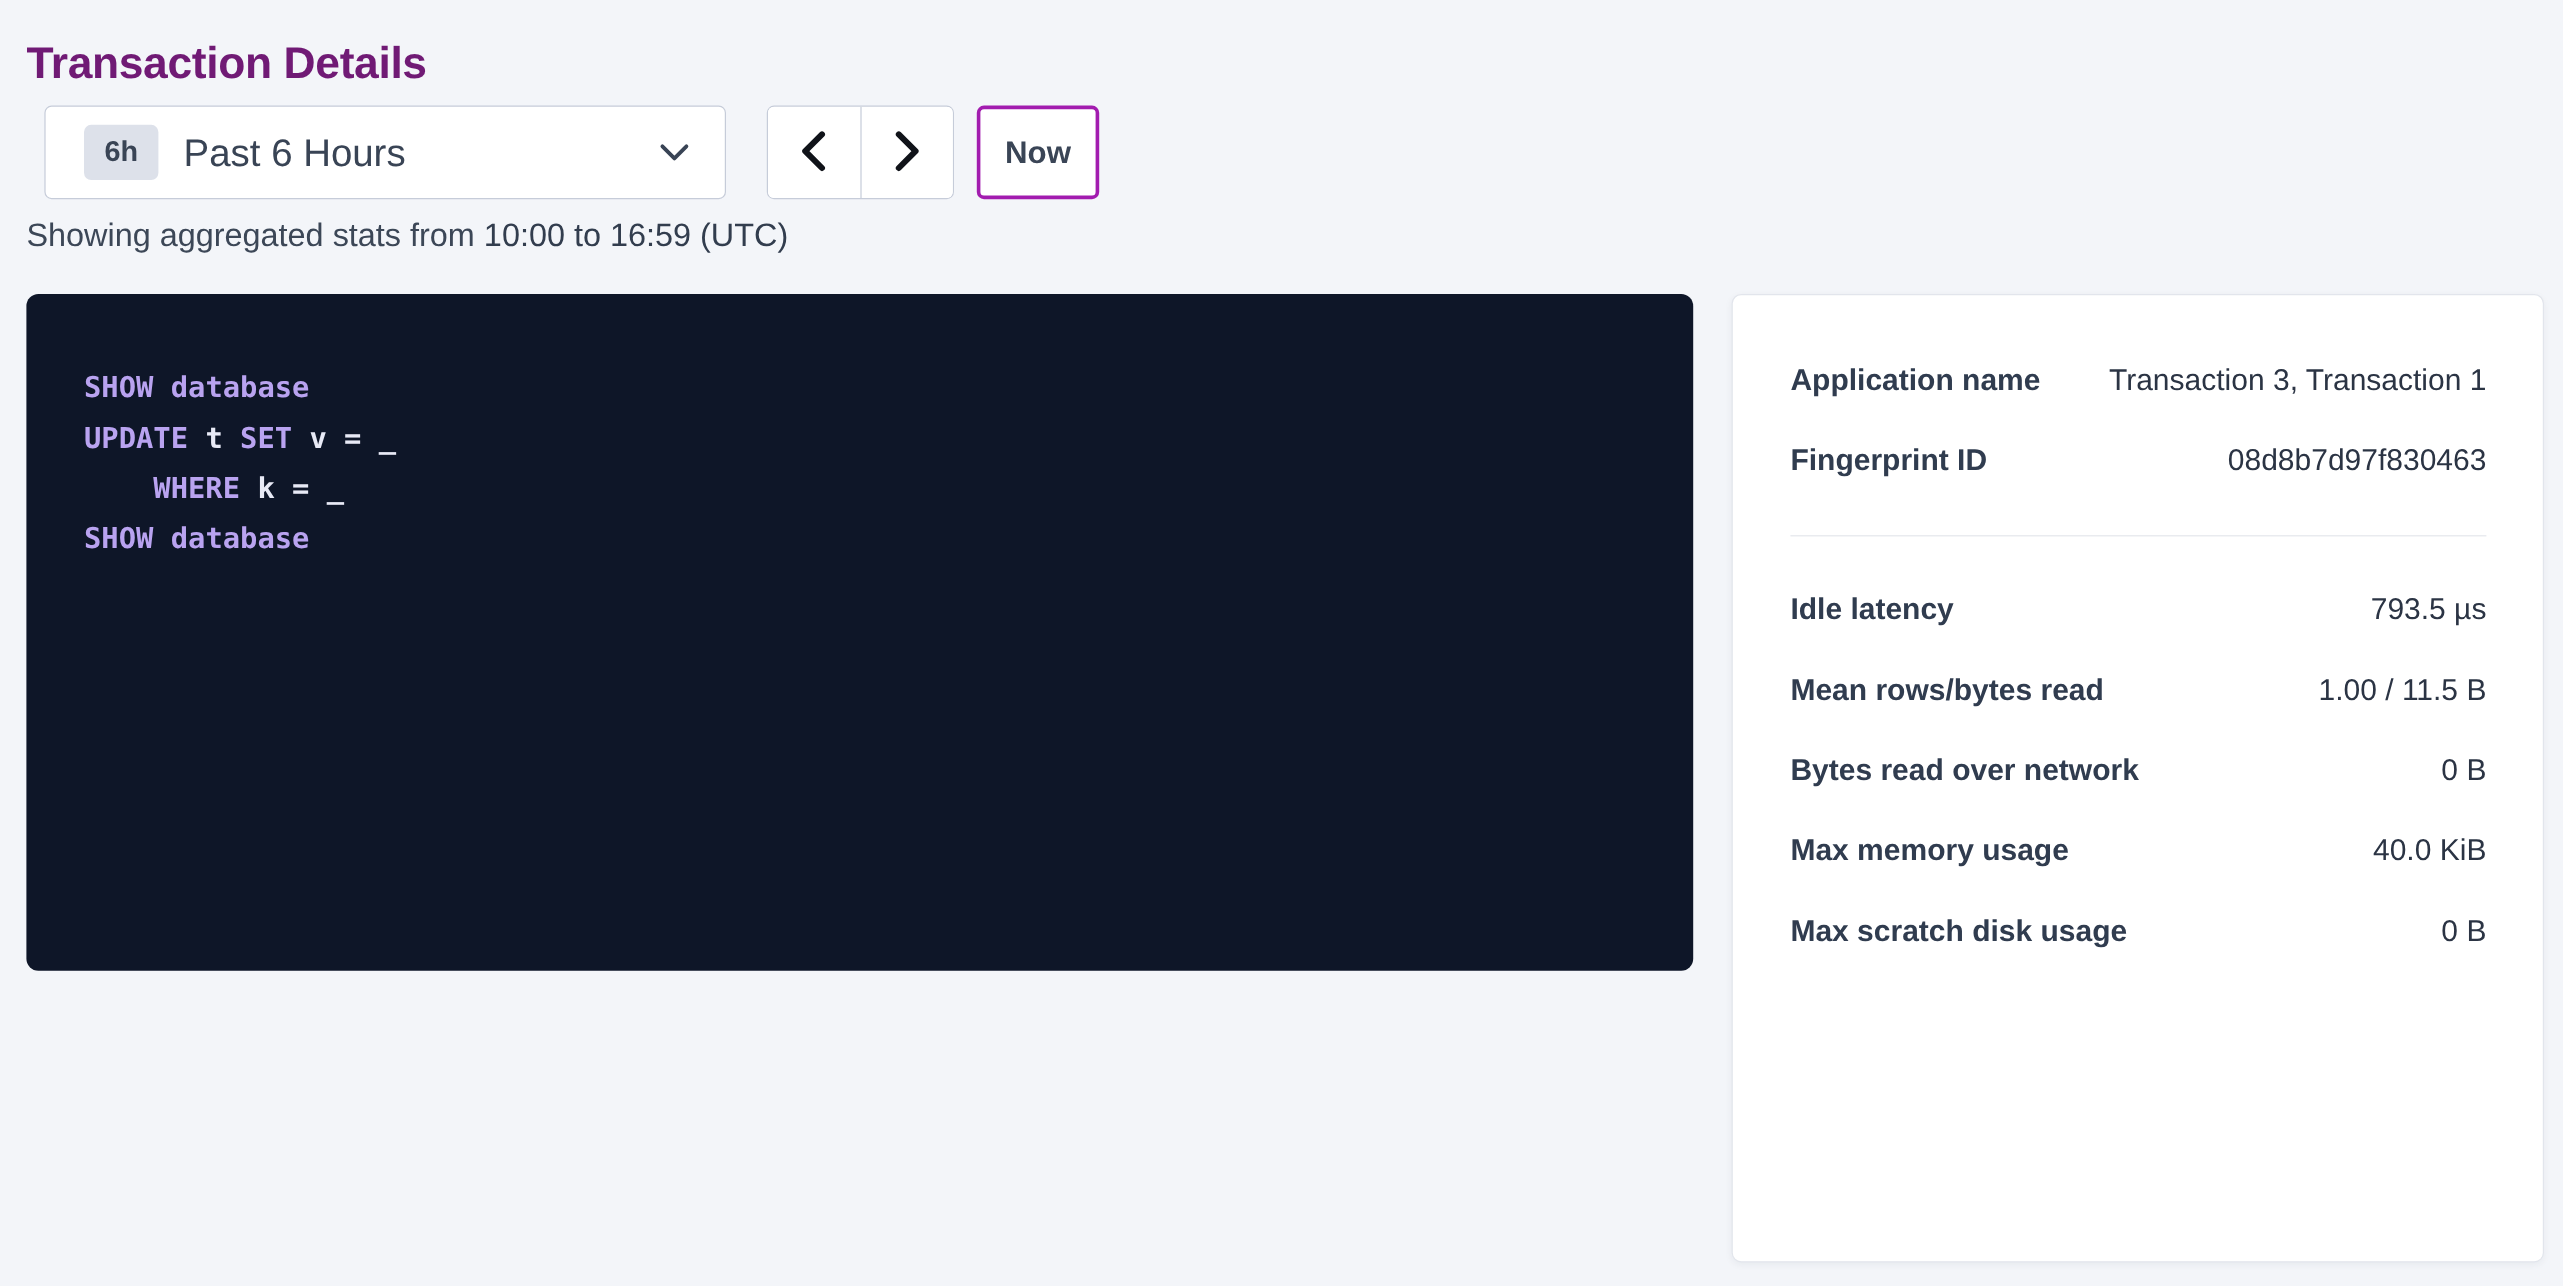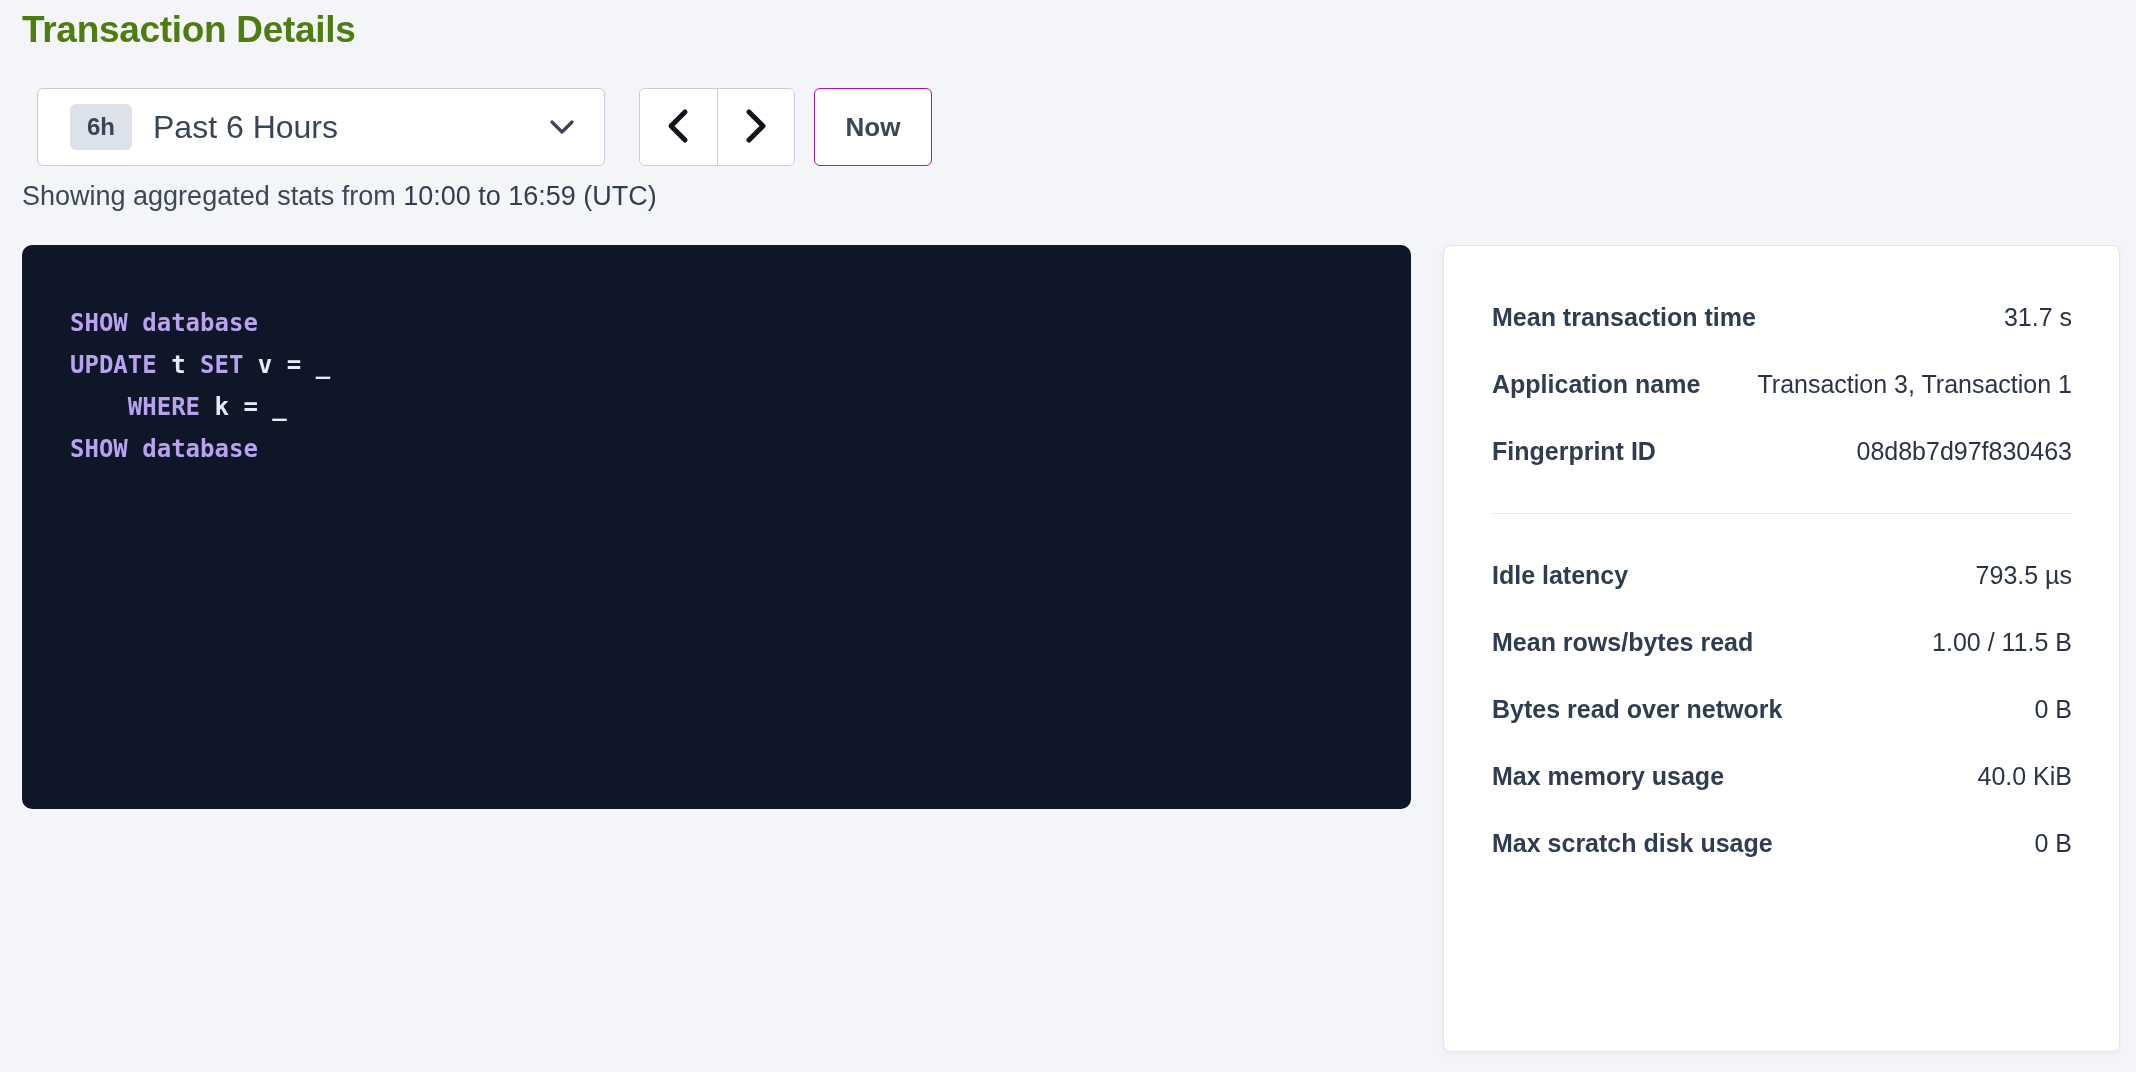--- a/index.html
+++ b/index.html
@@ -4,22 +4,22 @@
 <style>
   * { margin: 0; padding: 0; box-sizing: border-box; }
   html, body {
     width: 2136px; height: 1072px;
     background: #f3f5f9;
     font-family: "Liberation Sans", sans-serif;
     overflow: hidden;
     position: relative;
   }
   .page-title {
-    position: absolute; left: 22px; top: 9px;
-    font-size: 37px; font-weight: 700; color: #4d7c0f;
+    position: absolute; left: 22px; top: 32px;
+    font-size: 37px; font-weight: 700; color: #701a75;
     letter-spacing: -0.3px;
   }
   
   .toolbar { position: absolute; left: 22px; top: 88px; height: 78px; display: flex; align-items: stretch; padding-left: 15px; }
   .time-dropdown {
     width: 568px; height: 78px;
     background: #ffffff;
     border: 1px solid #c6ccd9;
     border-radius: 6px;
     display: flex; align-items: center;
@@ -42,23 +42,23 @@
     border-radius: 6px;
     display: flex; overflow: hidden;
   }
   .nav-btn {
     flex: 1; display: flex; align-items: center; justify-content: center;
     background: #ffffff; border: none; cursor: pointer;
   }
   .nav-btn + .nav-btn { border-left: 1px solid #c6ccd9; }
   .now-btn {
     margin-left: 19px;
-    width: 118px; height: 78px;
+    width: 102px; height: 78px;
     background: #ffffff;
-    border: 1px solid #a21caf;
+    border: 3px solid #a21caf;
     border-radius: 6px;
     font-family: "Liberation Sans", sans-serif;
     font-size: 26px; font-weight: 700; color: #3a4556;
     cursor: pointer;
   }
   
   .subtitle {
     position: absolute; left: 22px; top: 180px;
     font-size: 27px; color: #3c4757; line-height: 32px;
   }
@@ -148,24 +148,20 @@
       <div class="code-line"><span class="tok-kw">SHOW</span><span class="tok-plain"> </span><span class="tok-kw">database</span></div>
       <div class="code-line"><span class="tok-kw">UPDATE</span><span class="tok-plain"> t </span><span class="tok-kw">SET</span><span class="tok-plain"> v = _</span></div>
       <div class="code-line"><span class="tok-plain">    </span><span class="tok-kw">WHERE</span><span class="tok-plain"> k = _</span></div>
       <div class="code-line"><span class="tok-kw">SHOW</span><span class="tok-plain"> </span><span class="tok-kw">database</span></div>
     </div>
 </div>
 
 <div class="details-panel">
   <div>
       <div class="stat-row">
-        <span class="stat-label">Mean transaction time</span>
-        <span class="stat-value">31.7 s</span>
-      </div>
-      <div class="stat-row">
         <span class="stat-label">Application name</span>
         <span class="stat-value">Transaction 3, Transaction 1</span>
       </div>
       <div class="stat-row">
         <span class="stat-label">Fingerprint ID</span>
         <span class="stat-value">08d8b7d97f830463</span>
       </div>
     </div>
   <hr class="panel-divider">
   <div>

